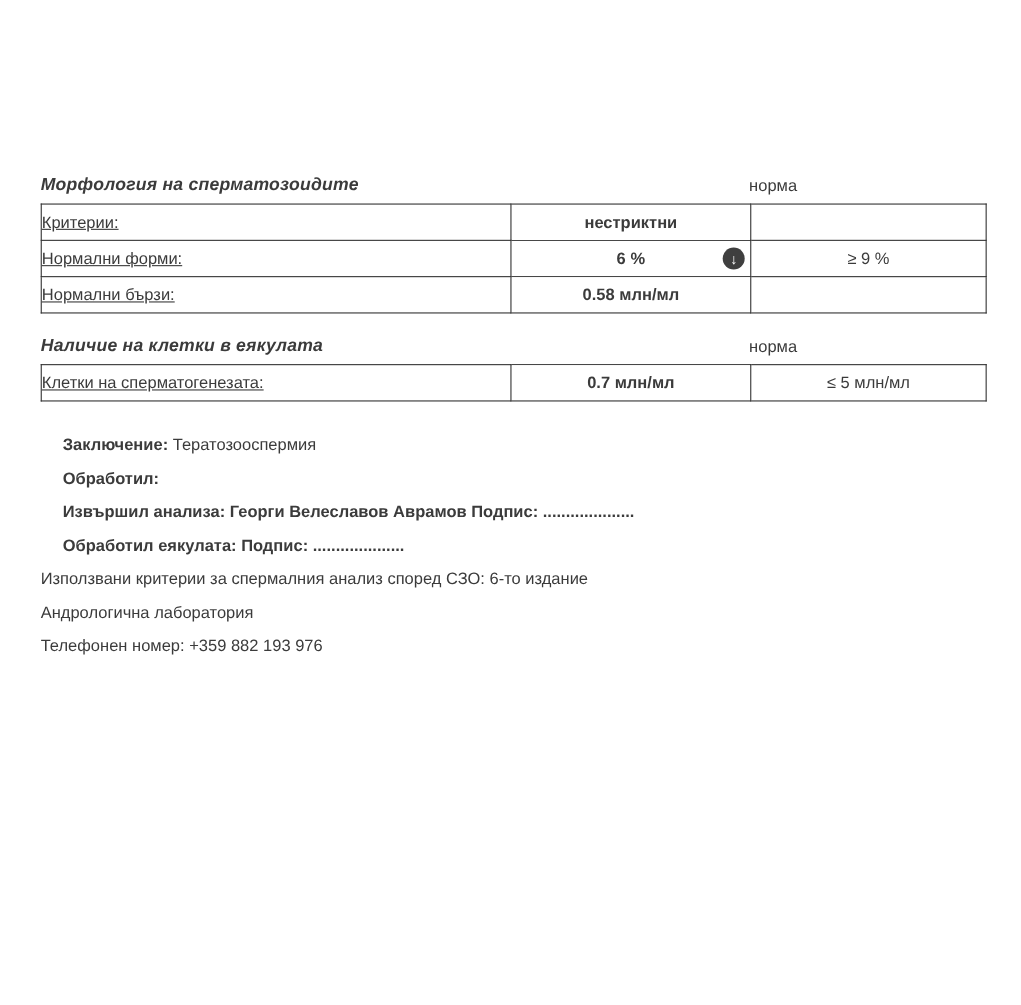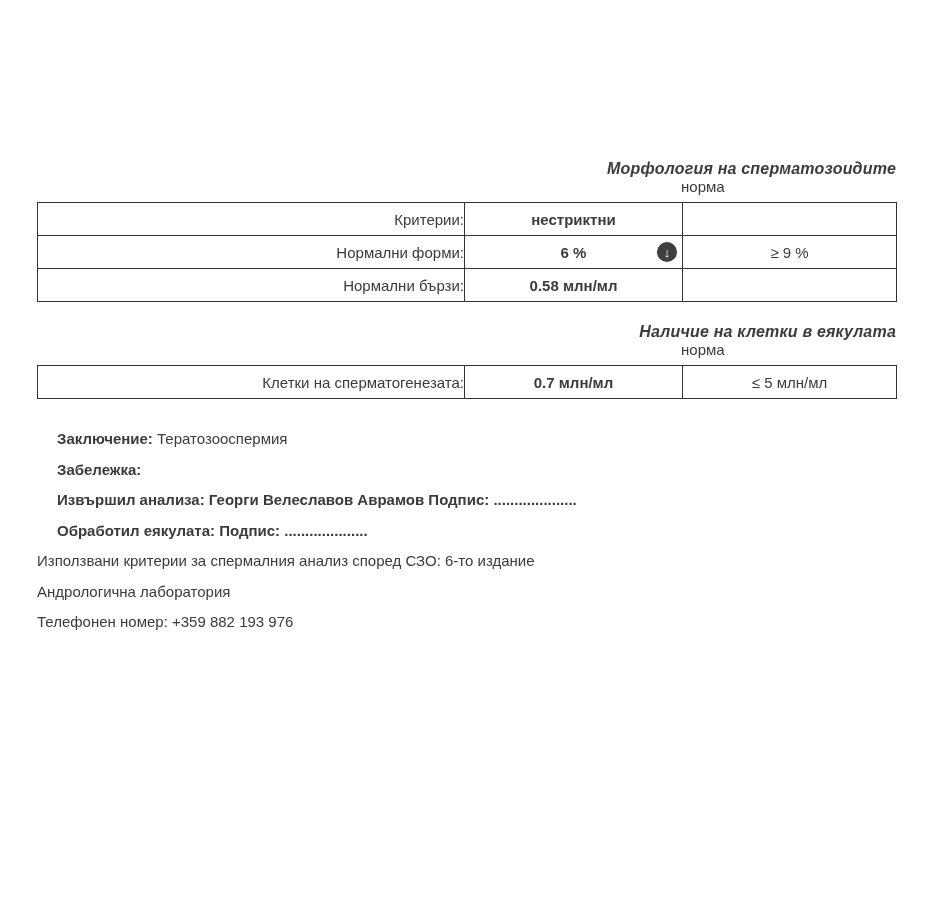--- a/index.html
+++ b/index.html
@@ -17,21 +17,20 @@
     position: absolute;
     top: 160px;
     left: 37px;
     width: 859px;
   }
   .section-header {
     display: flex;
     justify-content: space-between;
     align-items: flex-end;
     margin-bottom: 7px;
-    flex-direction: column;
   }
   .section-title {
     font-weight: bold;
     font-style: italic;
     font-size: 16px;
     letter-spacing: 0.2px;
   }
   .norm-header {
     width: 215px;
     text-align: left;
@@ -43,21 +42,21 @@
     table-layout: fixed;
   }
   table.results td {
     border: 1.5px solid #333333;
     height: 32px;
     padding: 0;
     font-size: 15px;
     vertical-align: middle;
     background: #ffffff;
   }
-  td.cell-label { text-align: right; padding-right: 4px; }
+  td.cell-label { padding-right: 4px; text-decoration: underline; }
   td.cell-value { text-align: center; font-weight: bold; position: relative; }
   td.cell-norm  { text-align: center; }
   .flag-icon {
     position: absolute;
     right: 5px;
     top: 50%;
     transform: translateY(-50%);
     width: 20px;
     height: 20px;
     border-radius: 50%;
@@ -137,21 +136,21 @@
         </tr>
       </tbody>
     </table>
 
     <div class="footer-block">
       <div class="footer-line">
         <span class="b">Заключение:</span>
         <span>Тератозооспермия</span>
       </div>
       <div class="footer-line">
-        <span class="b">Забележка:</span>
+        <span class="b">Обработил:</span>
       </div>
       <div class="footer-line b">Извършил анализа: Георги Велеславов Аврамов Подпис: ....................</div>
       <div class="footer-line b">Обработил еякулата: Подпис: ....................</div>
       <div class="footer-line">Използвани критерии за спермалния анализ според СЗО: 6-то издание</div>
       <div class="footer-line">Андрологична лаборатория</div>
       <div class="footer-line">Телефонен номер: +359 882 193 976</div>
     </div>
 
   </div>
 </div>

